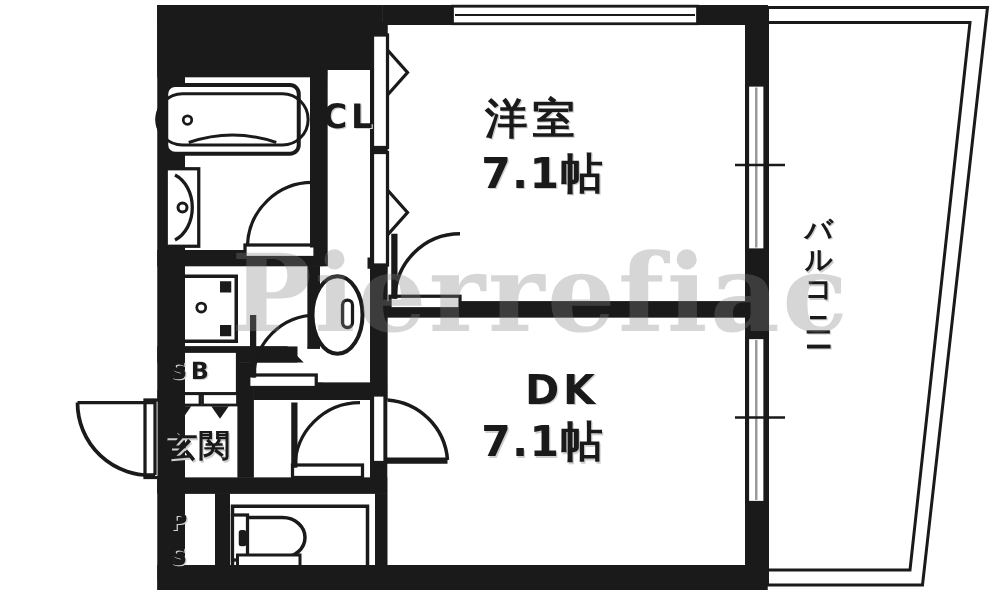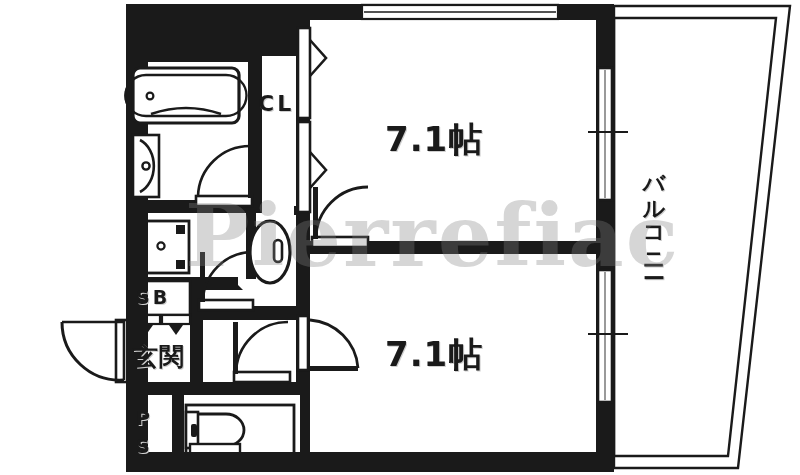--- a/index.html
+++ b/index.html
@@ -5,21 +5,21 @@
   html,body{margin:0;padding:0;background:#ffffff;}
   body{font-family:"DejaVu Sans","Liberation Sans",sans-serif;}
   #plan{position:relative;width:800px;height:475px;background:#ffffff;overflow:hidden;}
   #plan svg{display:block;position:absolute;top:0;left:0;}
   .lbl{position:absolute;color:#1a1a1a;font-weight:bold;line-height:1.05;
        text-shadow:1px 1px 0 #cfcfcf;white-space:pre;}
   #lbl-yoshitsu{left:388px;top:78px;font-size:34px;letter-spacing:4px;}
   #lbl-yoshitsu-size{left:385px;top:122px;font-size:34px;letter-spacing:1px;}
   #lbl-dk{left:420px;top:295px;font-size:33px;letter-spacing:3px;}
   #lbl-dk-size{left:385px;top:337px;font-size:34px;letter-spacing:1px;}
-  #lbl-cl{left:258px;top:92px;font-size:22px;letter-spacing:3px;}
+  #lbl-cl{left:258px;top:80px;font-size:27px;letter-spacing:3px;}
   #lbl-sb{left:136px;top:288px;font-size:19px;letter-spacing:3px;text-align:right;}
   #lbl-genkan{left:133px;top:344px;font-size:25px;letter-spacing:1px;}
   #lbl-ps{left:136px;top:405px;font-size:19px;line-height:1.45;}
   #lbl-balcony{left:643px;top:158px;font-size:22px;letter-spacing:2px;
       writing-mode:vertical-rl;text-orientation:upright;}
   #watermark{position:absolute;left:185px;top:185px;width:430px;height:110px;
      font-size:86px;color:rgba(130,130,130,0.33);font-weight:bold;letter-spacing:2px;
      font-family:"DejaVu Serif","Liberation Serif",serif;pointer-events:none;}
 </style>
 </head>
@@ -299,22 +299,24 @@
       <path d="M198,196 A52,52 0 0 1 250,146" fill="none" stroke="#1a1a1a" stroke-width="2.6"></path>
       <rect x="248" y="146" width="5" height="52" fill="#1a1a1a"></rect>
 
       <rect x="256" y="215" width="40" height="88" fill="#ffffff"></rect>
       <ellipse cx="270" cy="252" rx="20" ry="31" fill="#ffffff" stroke="#1a1a1a" stroke-width="3.2"></ellipse>
       <rect x="274" y="240" width="8" height="22" rx="4" fill="#ffffff" stroke="#1a1a1a" stroke-width="2.6"></rect>
     </g>
 
   </svg>
 
+  <div class="lbl" id="lbl-yoshitsu">洋室</div>
   <div class="lbl" id="lbl-yoshitsu-size">7.1帖</div>
 
+  <div class="lbl" id="lbl-dk">DK</div>
   <div class="lbl" id="lbl-dk-size">7.1帖</div>
 
   <div class="lbl" id="lbl-cl">CL</div>
 
   <div class="lbl" id="lbl-sb">SB</div>
 
   <div class="lbl" id="lbl-genkan">玄関</div>
 
   <div class="lbl" id="lbl-ps">P
 S</div>

